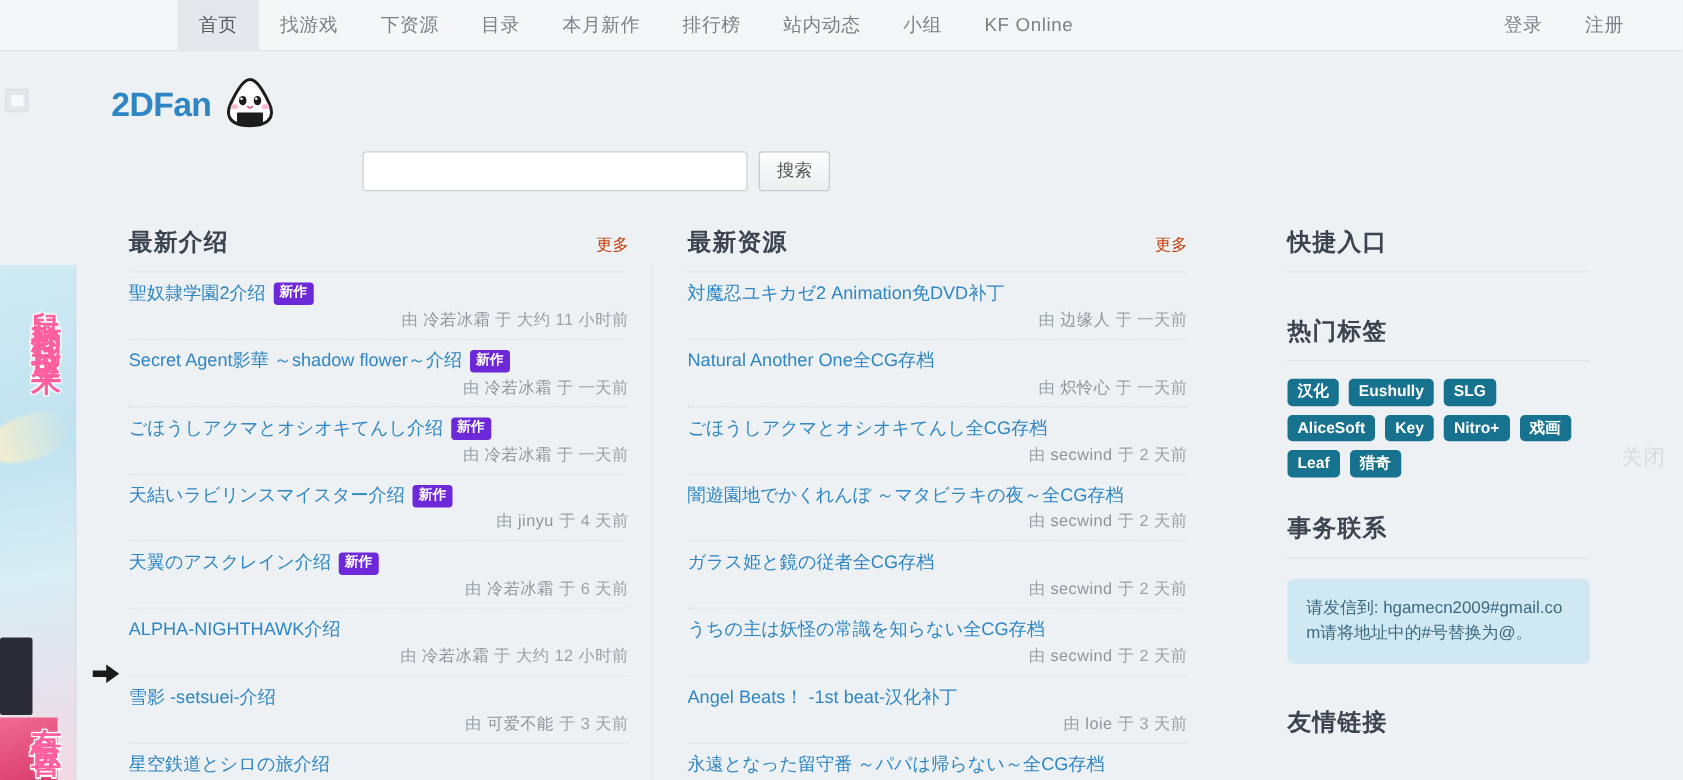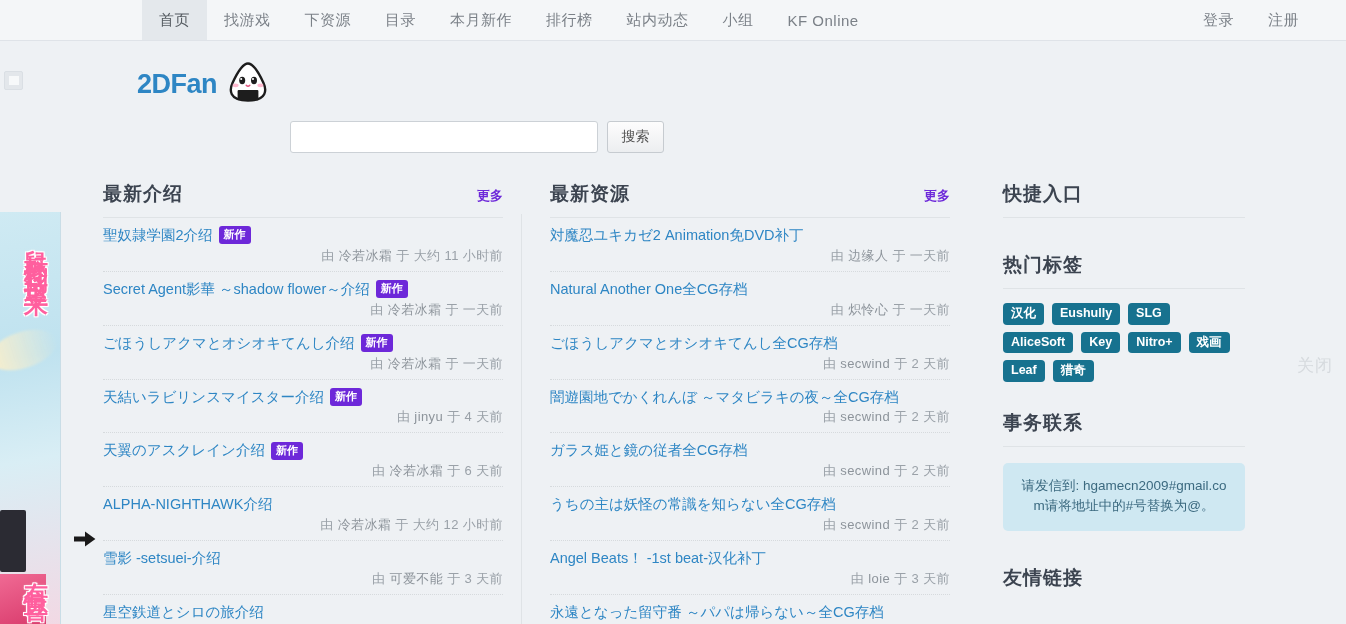--- a/index.html
+++ b/index.html
@@ -63,21 +63,20 @@
   .broken-img::after {
     content: "";
     position: absolute; left: 4px; top: 4px;
     width: 10px; height: 9px;
     background: #f7f9fa;
   }
   .logo {
     position: absolute; left: 89px; top: 20px;
     display: flex; align-items: center; gap: 8px;
     text-decoration: none;
-    margin-left: 48px;
   }
   .logo-text {
     font-size: 27px;
     font-weight: bold;
     color: #2e86c4;
     letter-spacing: -.5px;
     font-family: "Liberation Sans", "DejaVu Sans", sans-serif;
   }
   .logo-mascot { display: block; }
 
@@ -108,21 +107,21 @@
   }
 
   
   .main {
     position: absolute; top: 119px; left: 0;
     width: 1346px; height: 505px;
   }
   .col { position: absolute; top: 0; }
   .col-1 { left: 103px; width: 400px; }
   .col-2 { left: 550px; width: 400px; }
-  .col-3 { left: 1003px; width: 242px; text-align: center; }
+  .col-3 { left: 1030px; width: 242px; }
 
   .col-divider {
     position: absolute;
     top: 95px; left: 521px;
     width: 1px; height: 410px;
     background: #dfe3e6;
   }
 
   .sec-head {
     display: flex; align-items: baseline; justify-content: space-between;
@@ -132,24 +131,23 @@
   }
   .col-3 .sec-head { margin-top: 62px; }
   .sec-title {
     font-size: 19px;
     font-weight: bold;
     color: #3c4450;
     letter-spacing: 1px;
   }
   .sec-more {
     font-size: 13px;
-    color: #6d28d9;
+    color: #c2410c;
     text-decoration: none;
     cursor: pointer;
-    font-weight: bold;
   }
 
   .list { list-style: none; margin: 0; padding: 0; }
   .list-item {
     border-bottom: 1px dotted #d6dadd;
     padding: 8px 0 4px 0;
   }
   .item-title-row { display: flex; align-items: center; gap: 6px; }
   .item-title {
     color: #2e86c4;

